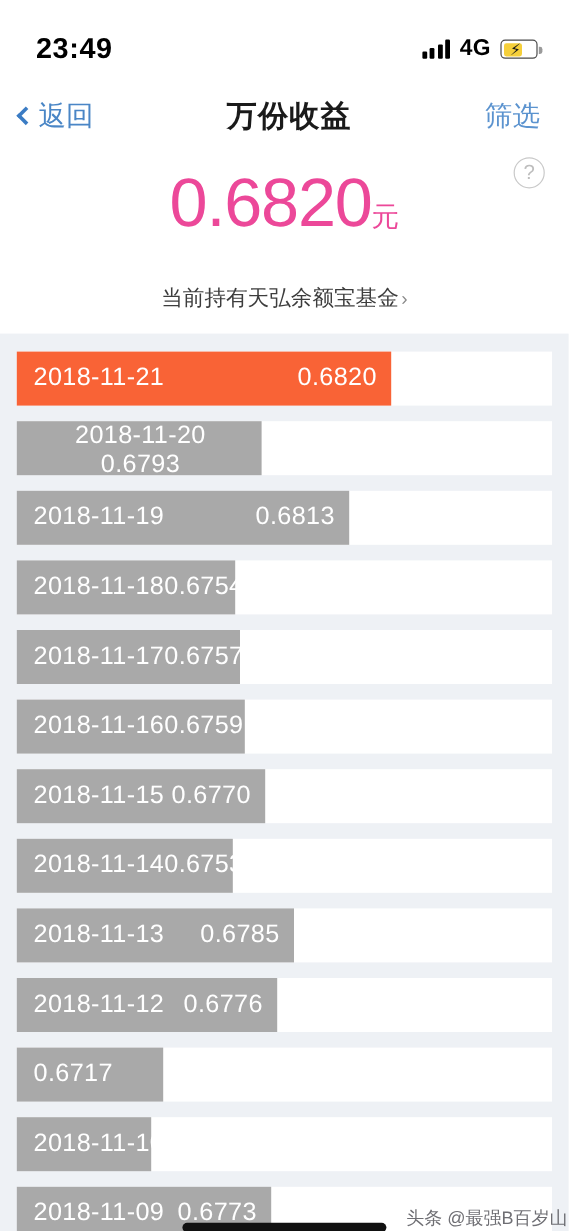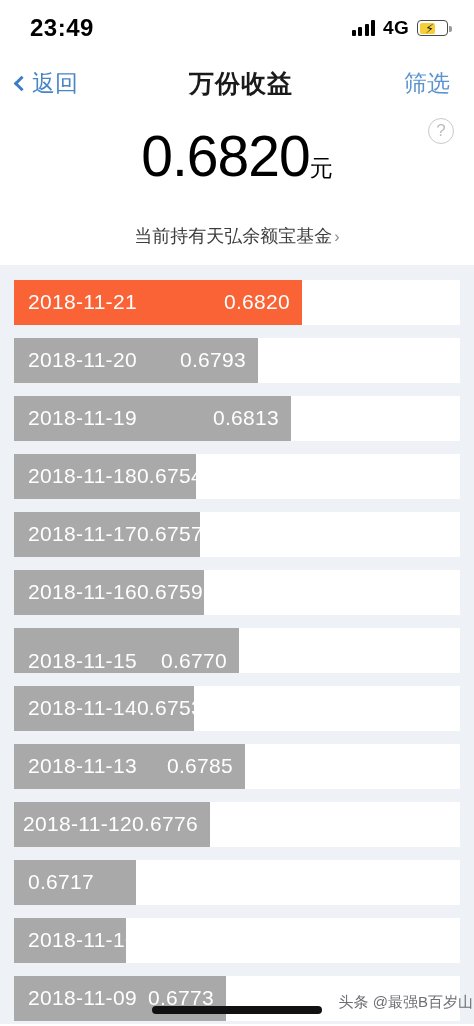--- a/index.html
+++ b/index.html
@@ -7,21 +7,21 @@
     width:474px; height:1026px;
     background:#ffffff;
     font-family:"Liberation Sans","DejaVu Sans",sans-serif;
     overflow:hidden;
   }
   .phone { position:relative; width:474px; height:1026px; background:#ffffff; }
 
   
   .statusbar {
     height:56px; display:flex; align-items:center;
-    justify-content:space-between; padding:0 26px 0 30px;
+    justify-content:space-between; padding:0 26px 0 30px;margin-top:13px;
   }
   .status-time { font-size:24px; font-weight:bold; color:#000; letter-spacing:.5px; }
   .status-right { display:flex; align-items:center; gap:8px; }
   .signal { display:flex; align-items:flex-end; gap:2.5px; height:16px; }
   .signal i { width:4px; background:#000; border-radius:1px; display:block; }
   .signal i:nth-child(1){height:6px}
   .signal i:nth-child(2){height:9px}
   .signal i:nth-child(3){height:12px}
   .signal i:nth-child(4){height:16px}
   .net { font-size:19px; font-weight:bold; color:#000; letter-spacing:.3px; }
@@ -43,21 +43,21 @@
   .nav-action { font-size:23px; color:#5b93cf; }
 
   
   .summary { position:relative; height:155px; text-align:center; padding-top:10px; }
   .help-icon {
     position:absolute; right:20px; top:8px;
     width:26px; height:26px; border-radius:50%;
     border:1.6px solid #c9c9c9; color:#bdbdbd;
     font-size:17px; line-height:23px; text-align:center; cursor:pointer;
   }
-  .big-value { font-size:57px; color:#000000; font-weight:300;
+  .big-value { font-size:57px; color:#ec4899; font-weight:300;
     letter-spacing:-1px; line-height:72px; }
   .big-value .unit { font-size:23px; letter-spacing:0; }
   .sub-line { margin-top:20px; font-size:18px; color:#3d3d3d; }
   .sub-line .arrow { color:#8a8a8a; font-size:16px; margin-left:2px; }
 
   
   .chart-area { background:#eef1f5; padding:8px 0 0 0; height:759px; }
   .row { height:58px; padding:0 14px; display:flex; align-items:center; }
   .track { width:100%; height:45px; background:#ffffff; position:relative; }
   .bar { height:45px; background:#a9a9a9; display:flex; align-items:center;
@@ -109,29 +109,29 @@
       <span>0.6820</span><span class="unit">元</span>
     </div>
     <div class="sub-line">
       <span>当前持有天弘余额宝基金</span><span class="arrow">›</span>
     </div>
   </div>
 
   <div class="chart-area" id="chart-area">
       <div class="row">
         <div class="track">
-          <div class="bar active" style="width: 288px;">
+          <div class="bar active" style="width: 312px;">
             <span class="date">2018-11-21</span>
             <span class="val">0.6820</span>
           </div>
         </div>
       </div>
       <div class="row">
         <div class="track">
-          <div class="bar" style="width: 244px;">
+          <div class="bar" style="width: 204px; flex-direction: column;">
             <span class="date">2018-11-20</span>
             <span class="val">0.6793</span>
           </div>
         </div>
       </div>
       <div class="row">
         <div class="track">
           <div class="bar" style="width: 277px;">
             <span class="date">2018-11-19</span>
             <span class="val">0.6813</span>
@@ -157,21 +157,21 @@
       <div class="row">
         <div class="track">
           <div class="bar" style="width: 190px;">
             <span class="date">2018-11-16</span>
             <span class="val">0.6759</span>
           </div>
         </div>
       </div>
       <div class="row">
         <div class="track">
-          <div class="bar" style="width: 225px; align-items: flex-end;">
+          <div class="bar" style="width: 207px;">
             <span class="date">2018-11-15</span>
             <span class="val">0.6770</span>
           </div>
         </div>
       </div>
       <div class="row">
         <div class="track">
           <div class="bar" style="width: 180px;">
             <span class="date">2018-11-14</span>
             <span class="val">0.6753</span>
@@ -181,21 +181,21 @@
       <div class="row">
         <div class="track">
           <div class="bar" style="width: 231px;">
             <span class="date">2018-11-13</span>
             <span class="val">0.6785</span>
           </div>
         </div>
       </div>
       <div class="row">
         <div class="track">
-          <div class="bar" style="width: 196px; justify-content: flex-end;">
+          <div class="bar" style="width: 217px;">
             <span class="date">2018-11-12</span>
             <span class="val">0.6776</span>
           </div>
         </div>
       </div>
       <div class="row">
         <div class="track">
           <div class="bar" style="width: 122px;">
             <span class="val">0.6717</span>
           </div>

